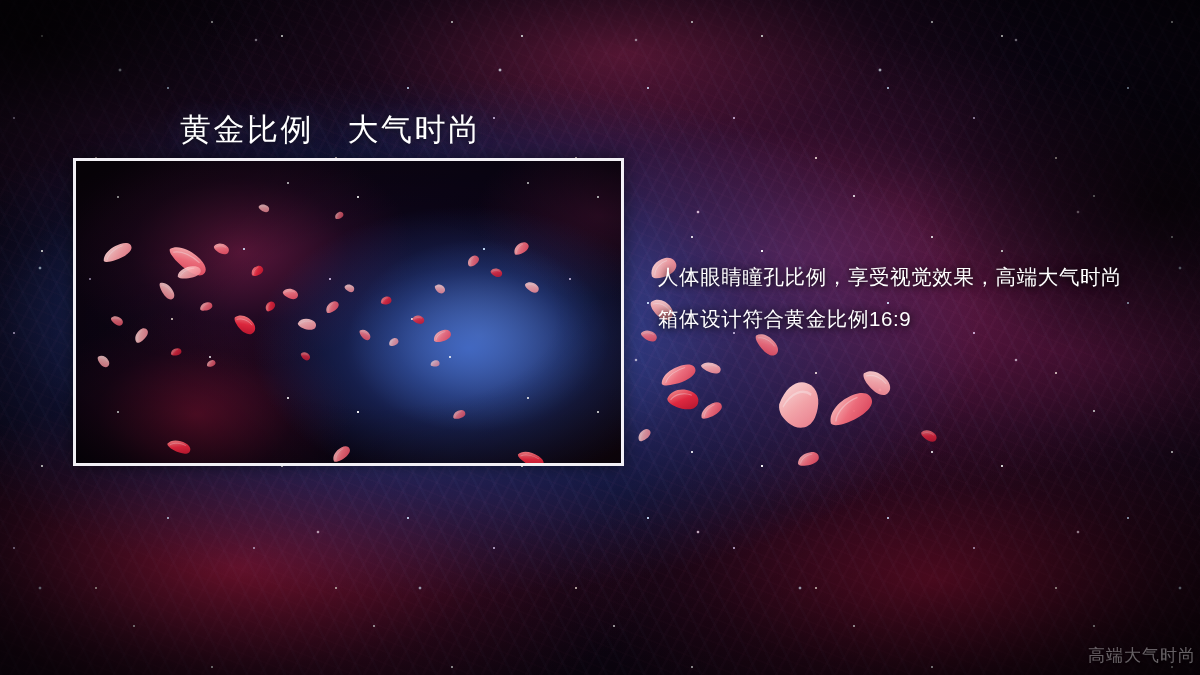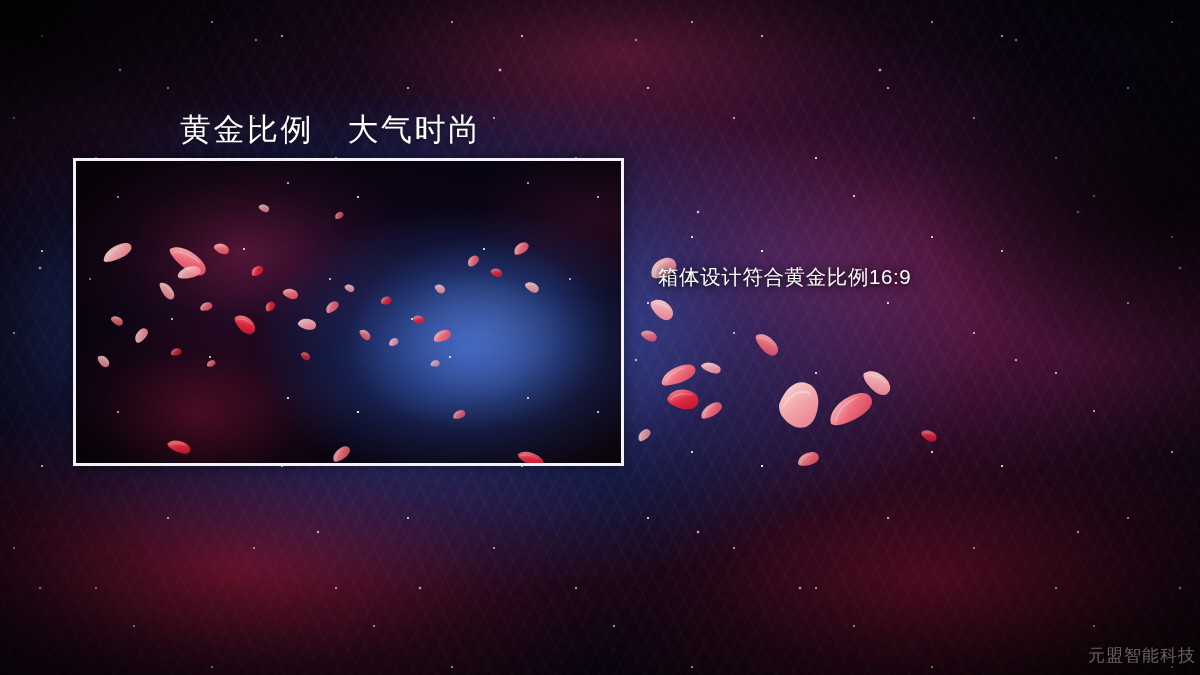--- a/index.html
+++ b/index.html
@@ -813,18 +813,19 @@
           </defs>
           <path d="M4,34 C12,8 44,0 70,6 C92,11 100,26 94,40 C87,55 58,58 34,52 C18,48 6,43 4,34 Z" fill="url(#pg49)"></path>
           <path d="M14,36 C26,18 52,11 74,16" stroke="rgba(255,255,255,.34)" stroke-width="3" fill="none"></path>
         </svg>
       </div>
     </div>
 
   <div id="title">黄金比例　大气时尚</div>
 
   <div id="body-text">
+    <span class="tline">人体眼睛瞳孔比例，享受视觉效果，高端大气时尚</span>
     <span class="tline">箱体设计符合黄金比例16:9</span>
   </div>
 
-  <div id="watermark">元盟智能科技</div>
+  <div id="watermark">高端大气时尚</div>
 
 </div>
 
 </body></html>

